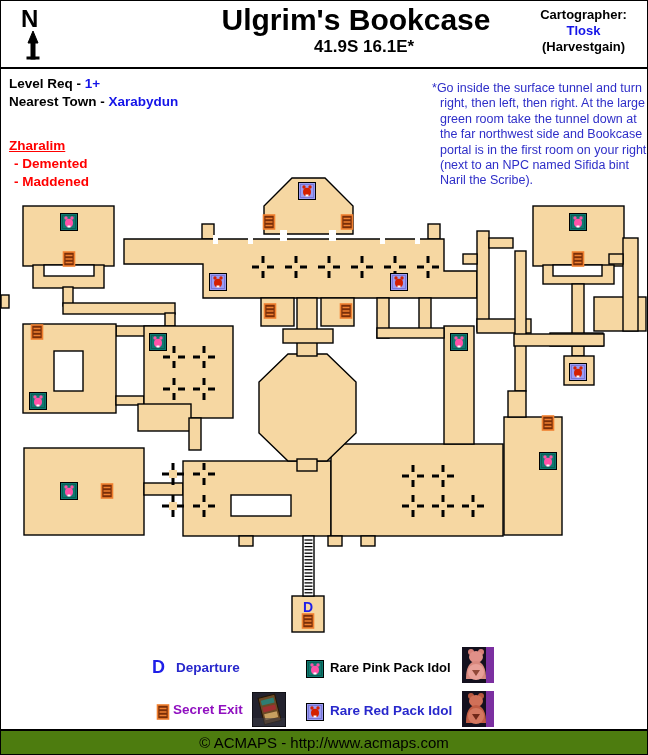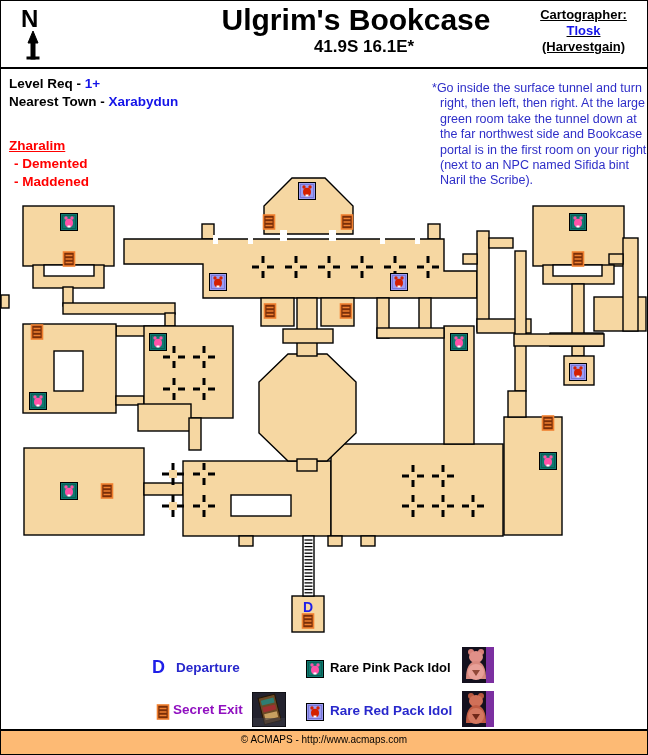--- a/index.html
+++ b/index.html
@@ -3,21 +3,21 @@
 <meta charset="utf-8">
 <style>
   html,body{margin:0;padding:0;background:#888;}
   #page{position:relative;width:646px;height:753px;background:#fff;border:1px solid #000;
         font-family:"Liberation Sans",sans-serif;overflow:hidden;}
   
   #header{position:absolute;left:0;top:0;width:100%;height:66px;border-bottom:2px solid #000;background:#fff;}
   #compass{position:absolute;left:12px;top:4px;width:40px;height:60px;}
   #title{position:absolute;left:0;top:2px;width:100%;text-align:center;font-size:30px;font-weight:bold;letter-spacing:0px;color:#000;padding-left:32px;}
   #subtitle{position:absolute;left:0;top:36px;width:100%;text-align:center;font-size:17px;font-weight:bold;color:#000;padding-left:40px;}
-  #carto{position:absolute;right:6px;top:6px;width:115px;text-align:center;font-size:13px;font-weight:bold;line-height:16px;color:#000;text-decoration:underline;}
+  #carto{position:absolute;right:6px;top:6px;width:115px;text-align:center;font-size:13px;font-weight:bold;line-height:16px;color:#000;}
   #carto .blue{color:#1414E8;}
   
   #info{position:absolute;left:8px;top:74px;font-size:13.5px;font-weight:bold;color:#000;line-height:18px;}
   #info .val{color:#1414E8;}
   #faction{margin-top:26px;color:#F00;text-decoration:underline;}
   .mob{color:#F00;margin-left:5px;line-height:18px;}
   
   #note{position:absolute;left:431px;top:80px;width:210px;font-size:12.5px;line-height:15.4px;color:#2E2EC8;
         padding-left:8px;text-indent:-8px;}
   
@@ -31,21 +31,21 @@
   #lg-sick{left:152px;top:701px;}
   #lg-secret{left:172px;top:701px;font-size:13.5px;color:#9010C0;}
   #lg-rick{left:304px;top:701px;}
   #lg-redlab{left:329px;top:702px;font-size:13.5px;color:#2828CC;}
   .lgimg{position:absolute;}
   #img-book{left:251px;top:691px;}
   #img-pink{left:461px;top:646px;}
   #img-red{left:461px;top:690px;}
   
   #footer{position:absolute;left:0;bottom:0;width:100%;height:20px;border-top:2px solid #000;
-          text-align:center;font-size:10px;color:#000;padding-top:3px;background:#fdba74;}
+          text-align:center;font-size:15px;color:#000;padding-top:3px;background:#4d7c0f;}
 </style>
 </head>
 <body>
 
 <div id="page">
 
   <div id="header">
     <svg id="compass" viewBox="0 0 40 60">
       <text x="8" y="22" font-size="24" font-weight="bold" font-family="Liberation Sans,sans-serif">N</text>
       <g stroke="#000" fill="#000">

